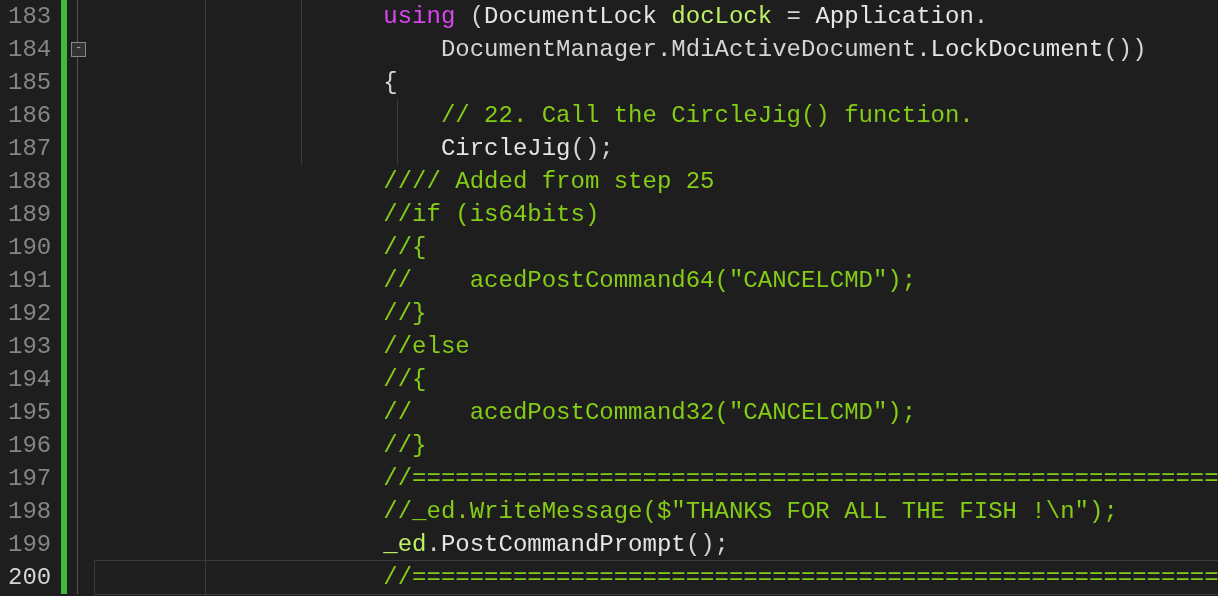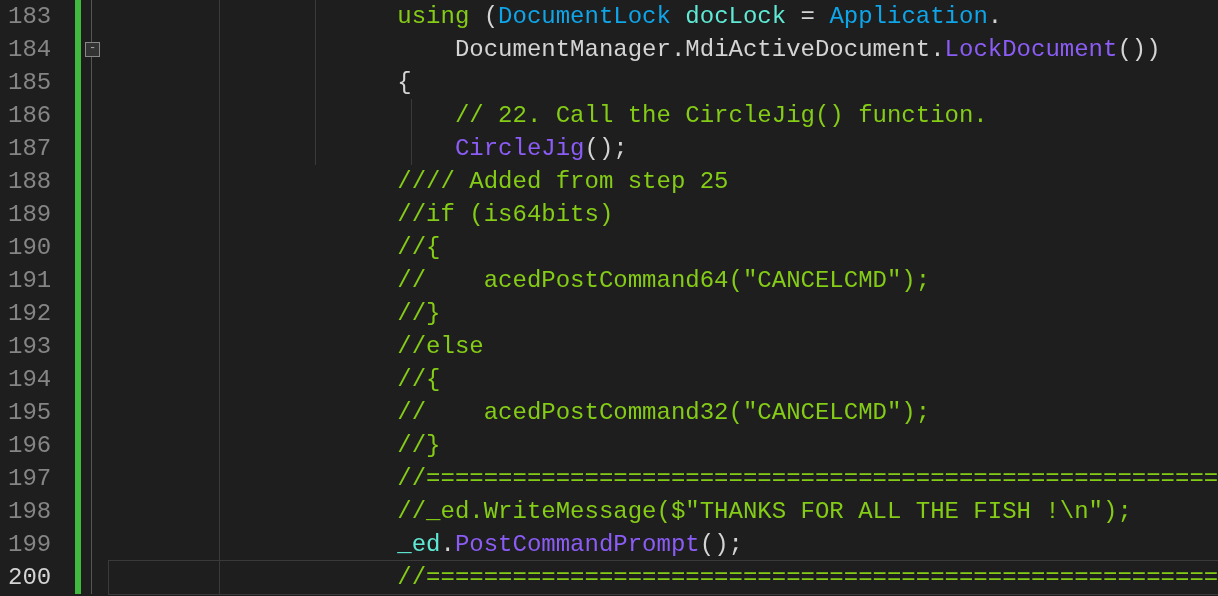--- a/index.html
+++ b/index.html
@@ -1,34 +1,34 @@
 <!DOCTYPE html>
 <html><head>
 <meta charset="utf-8">
 <style>
   html,body { margin:0; padding:0; background:#1e1e1e; width:1218px; height:596px; overflow:hidden; }
   .editor { display:flex; font-family:Consolas,"Courier New",monospace; font-size:24px; line-height:33px; white-space:pre; }
-  .gutter { background:#1e1e1e; color:#858585; text-align:right; padding:0 24px 0 8px; user-select:none; }
+  .gutter { background:#1e1e1e; color:#858585; text-align:right; padding:0 10px 0 8px; user-select:none; }
   .gutter .ln { height:33px; }
   .gutter .ln.cur { color:#d4d4d4; font-weight:normal; }
   .change-bar { width:6px; background:#1e1e1e; }
   .change-bar .seg { width:6px; height:33px; }
   .change-bar .green { background:#3fba3f; }
   .fold { width:22px; position:relative; background:#1e1e1e; border-right:0px solid #333; }
   .fold-line-v { position:absolute; left:10px; top:0; width:1px; height:100%; background:#555; }
   .fold-box { position:absolute; left:4px; width:13px; height:13px; border:1px solid #888; background:#333; color:#aaa; font-size:12px; line-height:11px; text-align:center; cursor:pointer; }
   .code { position:relative; flex:1; background:#1e1e1e; color:#d4d4d4; padding-left:6px; }
   .row { height:33px; position:relative; }
   .guide { position:absolute; top:0; width:1px; height:100%; background:#3a3a3a; }
   .row.cur { outline:1px solid #3a3a3a; }
   
-  .t-kw   { color:#84cc16; }      
-  .t-type { color:#0ea5e9;margin-top:22px; }      
-  .t-var  { color:#5eead4; }      
-  .t-mth  { color:#8b5cf6; }      
+  .t-kw   { color:#d946ef; }      
+  .t-type { color:#e5e5e5;margin-top:22px; }      
+  .t-var  { color:#bef264; }      
+  .t-mth  { color:#e5e5e5; }      
   .t-com  { color:#84cc16; }      
   .t-pun  { color:#d4d4d4; }
 </style>
 </head>
 <body>
 
 <div class="editor">
   <div class="gutter" id="gutter"><div class="ln">183</div><div class="ln">184</div><div class="ln">185</div><div class="ln">186</div><div class="ln">187</div><div class="ln">188</div><div class="ln">189</div><div class="ln">190</div><div class="ln">191</div><div class="ln">192</div><div class="ln">193</div><div class="ln">194</div><div class="ln">195</div><div class="ln">196</div><div class="ln">197</div><div class="ln">198</div><div class="ln">199</div><div class="ln cur">200</div></div>
   <div class="change-bar" id="changebar"><div class="seg green"></div><div class="seg green"></div><div class="seg green"></div><div class="seg green"></div><div class="seg green"></div><div class="seg green"></div><div class="seg green"></div><div class="seg green"></div><div class="seg green"></div><div class="seg green"></div><div class="seg green"></div><div class="seg green"></div><div class="seg green"></div><div class="seg green"></div><div class="seg green"></div><div class="seg green"></div><div class="seg green"></div><div class="seg green"></div></div>
   <div class="fold">

